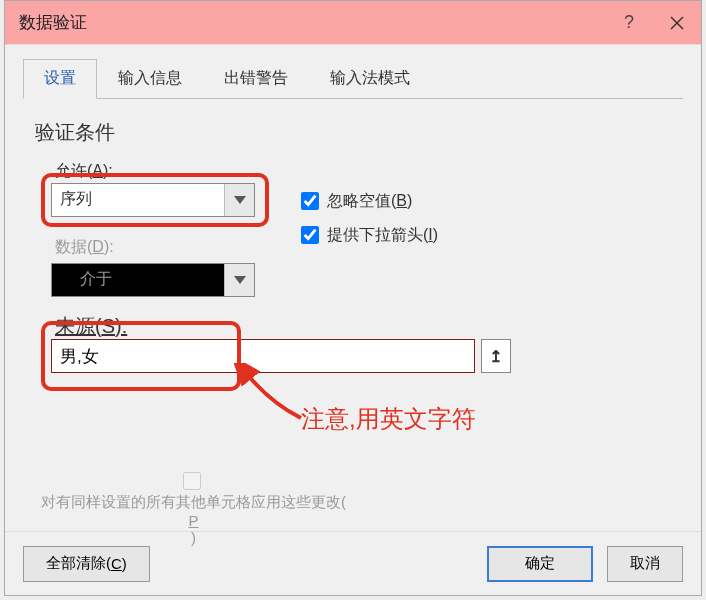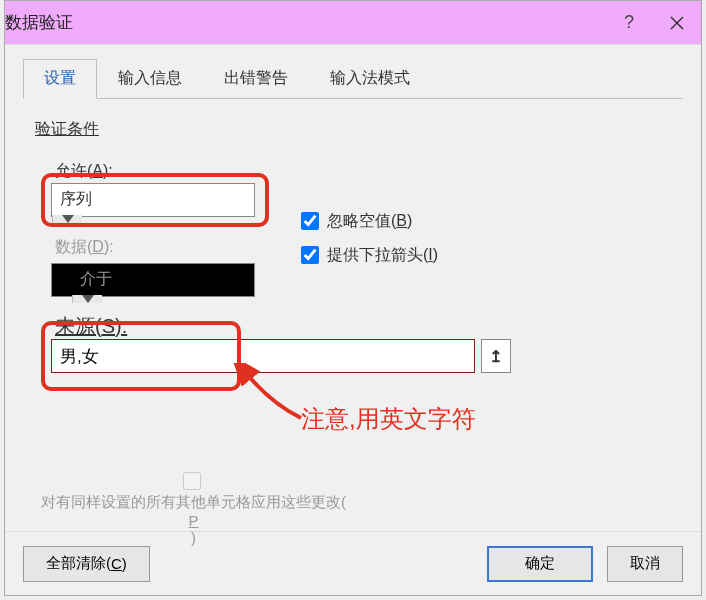--- a/index.html
+++ b/index.html
@@ -21,24 +21,24 @@
     width: 698px;
     height: 596px;
     background: #f0f0f0;
     border: 1px solid #aaa;
     display: flex;
     flex-direction: column;
   }
   
   .titlebar {
     height: 44px;
-    background: #f0abfc;
-    display: flex;
-    align-items: center;
-    padding-left: 0;
+    background: #fca5a5;
+    display: flex;
+    align-items: center;
+    padding-left: 14px;
     border-bottom: 1px solid #ddd;
   }
   .titlebar .title {
     flex: 1;
     font-size: 17px;
     color: #222;
   }
   .winbtn {
     width: 48px;
     height: 44px;
@@ -79,22 +79,21 @@
     border: 1px solid #c0c0c0;
     border-bottom: 1px solid #f0f0f0;
     color: #2a5db0;
     margin-bottom: -1px;
   }
   
   .section-label {
     position: absolute;
     left: 30px;
     top: 74px;
-    font-size: 16px;
-    text-decoration: underline;
+    font-size: 20px;
   }
   .allow-label {
     position: absolute;
     left: 50px;
     top: 116px;
     font-size: 16px;
   }
   .allow-label .ul { text-decoration: underline; }
   .allow-field {
     position: absolute;
@@ -102,21 +101,20 @@
     top: 138px;
     width: 204px;
     height: 34px;
   }
   .combo {
     display: flex;
     width: 100%;
     height: 100%;
     background: #fff;
     border: 1px solid #888;
-    flex-direction: column;
   }
   .combo.disabled { background: #000000; color: #9a9a9a; padding-left: 20px; }
   .combo .text {
     flex: 1;
     padding: 5px 8px;
     font-size: 16px;
   }
   .combo .arrow {
     width: 30px;
     background: #e8e8e8;
@@ -175,21 +173,20 @@
     align-items: center;
     justify-content: center;
   }
   .range-btn span { font-size: 16px; font-weight: bold; }
   
   .cb {
     position: absolute;
     display: flex;
     align-items: center;
     font-size: 16px;
-    margin-top: 20px;
   }
   .cb input { width: 18px; height: 18px; margin-right: 8px; }
   .cb .ul { text-decoration: underline; }
   .cb1 { left: 292px; top: 144px; }
   .cb2 { left: 292px; top: 178px; }
   .cb-apply {
     position: absolute;
     left: 36px;
     top: 424px;
     display: flex;

